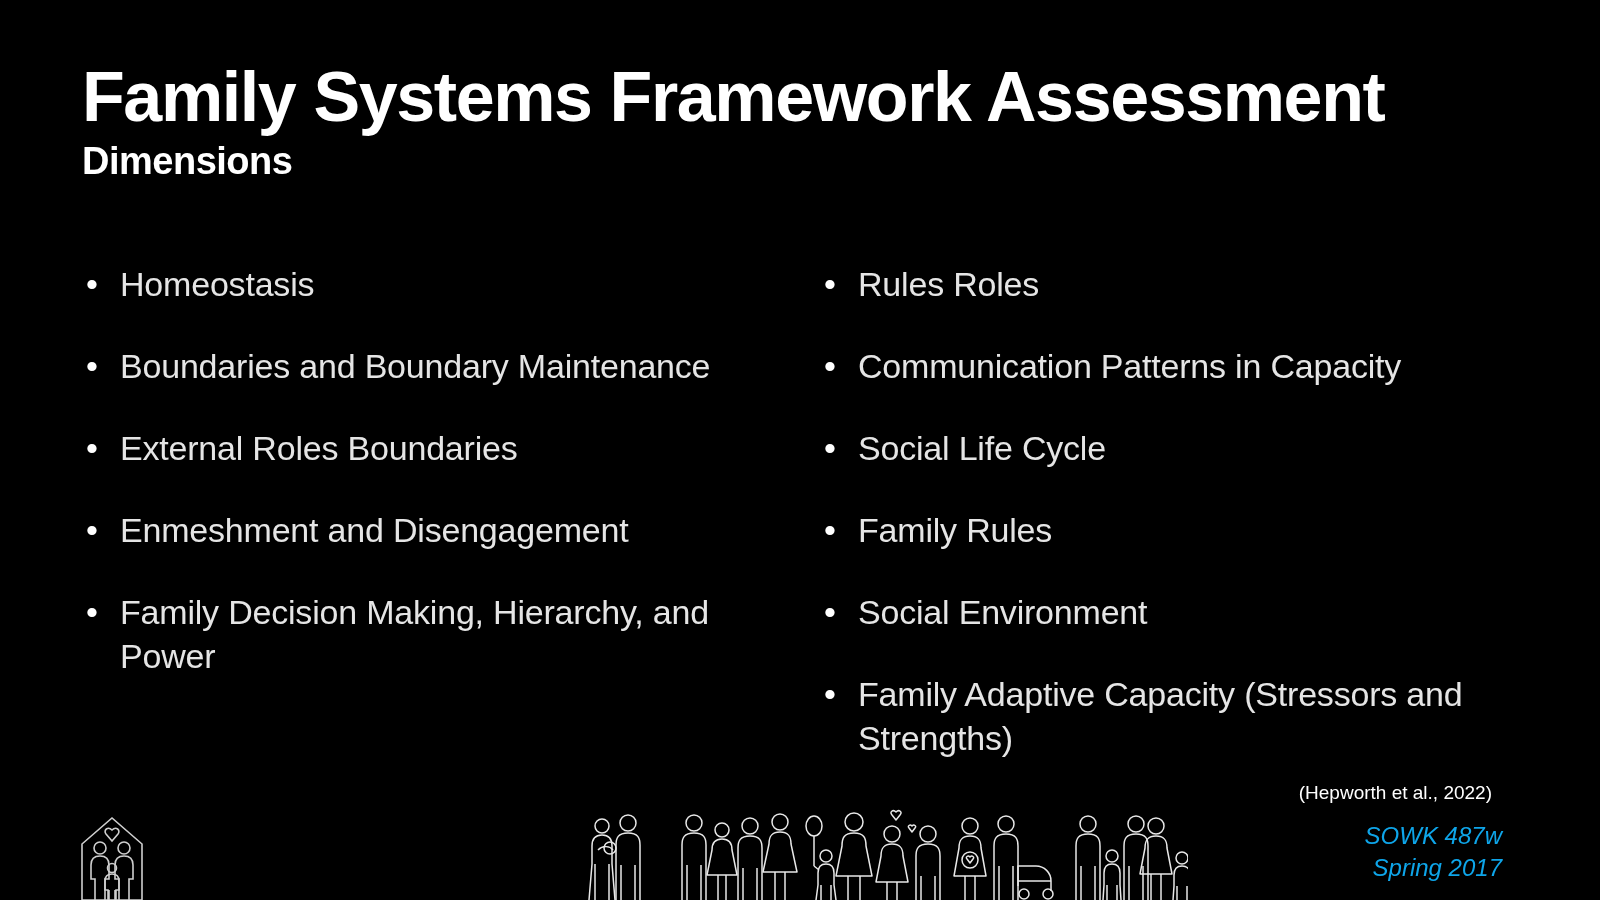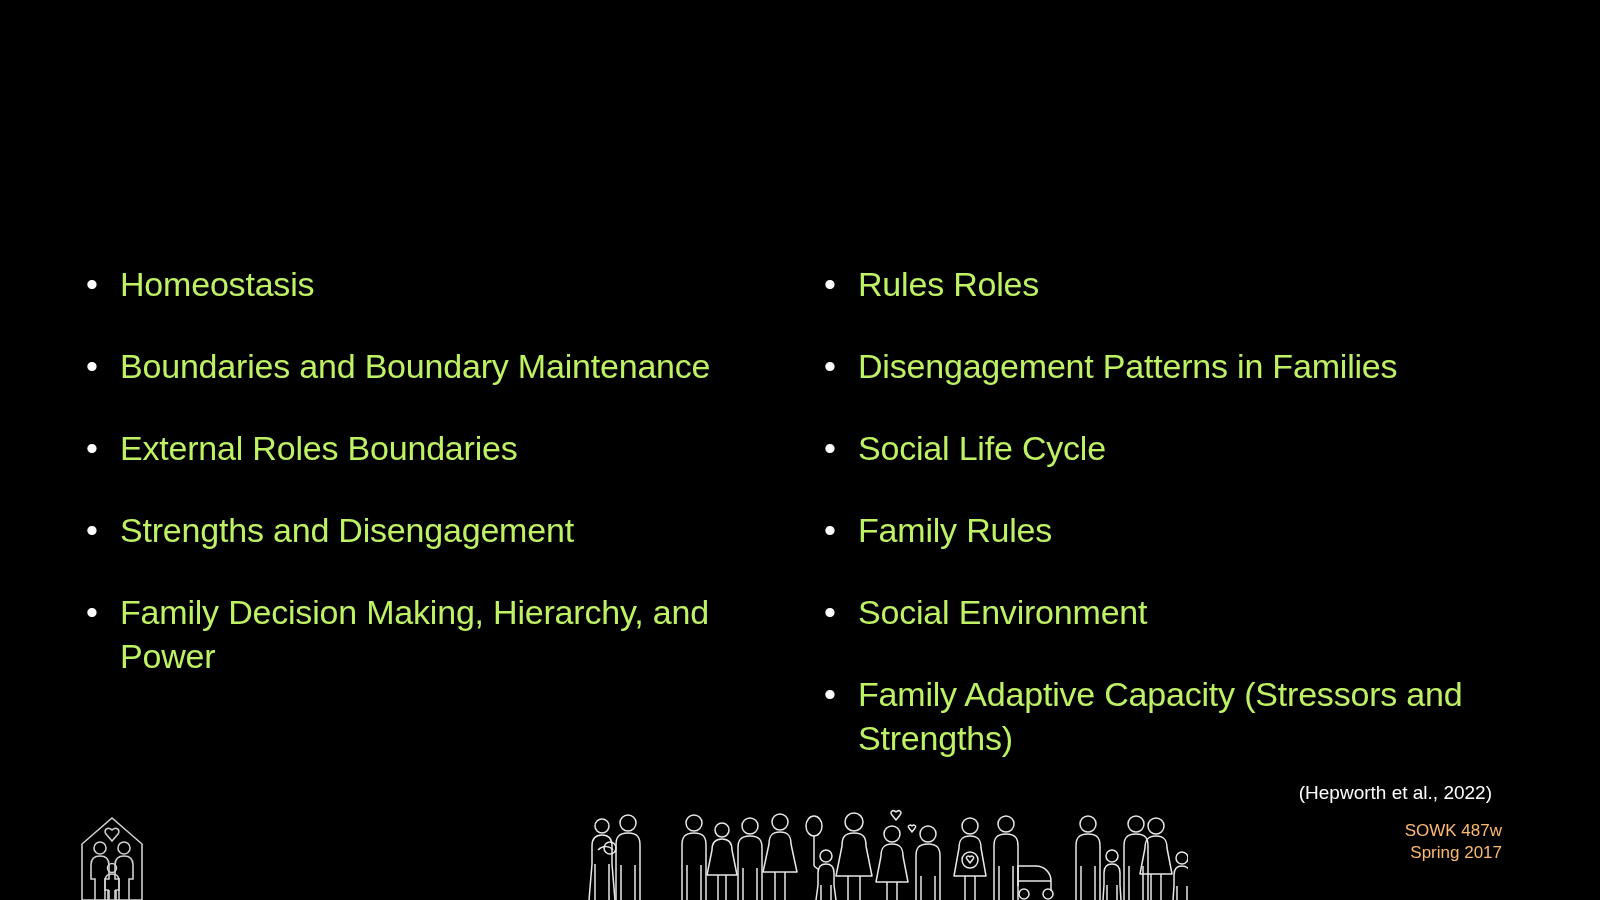--- a/index.html
+++ b/index.html
@@ -72,21 +72,21 @@
     color: #ffffff;
     text-align: left;
     padding-left: 4px;
     box-sizing: border-box;
   }
   .bullet .txt {
     flex: 1 1 auto;
     font-size: 34px;
     line-height: 44px;
     letter-spacing: -0.2px;
-    color: #bef264;
+    color: #e5e5e5;
   }
 
   
   .citation {
     position: absolute;
     right: 108px;
     top: 782px;
     font-size: 19px;
     line-height: 1.2;
     color: #ffffff;
@@ -106,74 +106,79 @@
     left: 180px;
     top: 828px;
     font-size: 18px;
     line-height: 1.25;
     color: #ffffff;
   }
   .footer-right-text {
     position: absolute;
     right: 98px;
     top: 820px;
-    font-size: 17px;
+    font-size: 24px;
     line-height: 1.32;
-    color: #fdba74;
+    color: #0ea5e9;
     text-align: right;
+    font-style: italic;
   }
   .footer-graphic {
     position: absolute;
     left: 588px;
     top: 808px;
     width: 600px;
     height: 92px;
     overflow: hidden;
   }
   .footer-graphic svg { display: block; }
 </style>
 </head>
 <body>
 
 <div class="slide">
 
+  <div class="title-block">
+    <div class="slide-title">Family Systems Framework Assessment</div>
+    <div class="slide-subtitle">Dimensions</div>
+  </div>
 
   <div class="columns">
 
     <div class="col col-left">
       <div class="bullet">
         <span class="dot">•</span>
         <span class="txt">Homeostasis</span>
       </div>
       <div class="bullet">
         <span class="dot">•</span>
         <span class="txt">Boundaries and Boundary Maintenance</span>
       </div>
       <div class="bullet">
         <span class="dot">•</span>
         <span class="txt">External Roles Boundaries</span>
       </div>
       <div class="bullet">
         <span class="dot">•</span>
-        <span class="txt">Strengths and Disengagement</span>
+        <span class="txt">Enmeshment and Disengagement</span>
       </div>
       <div class="bullet">
         <span class="dot">•</span>
         <span class="txt">Family Decision Making, Hierarchy, and Power</span>
       </div>
     </div>
 
     <div class="col col-right">
       <div class="bullet">
         <span class="dot">•</span>
         <span class="txt">Rules Roles</span>
       </div>
       <div class="bullet">
         <span class="dot">•</span>
-        <span class="txt">Disengagement Patterns in Families</span>
+        <span class="txt">Communication Patterns in Capacity</span>
       </div>
       <div class="bullet">
         <span class="dot">•</span>
         <span class="txt">Social Life Cycle</span>
       </div>
       <div class="bullet">
         <span class="dot">•</span>
         <span class="txt">Family Rules</span>
       </div>
       <div class="bullet">

